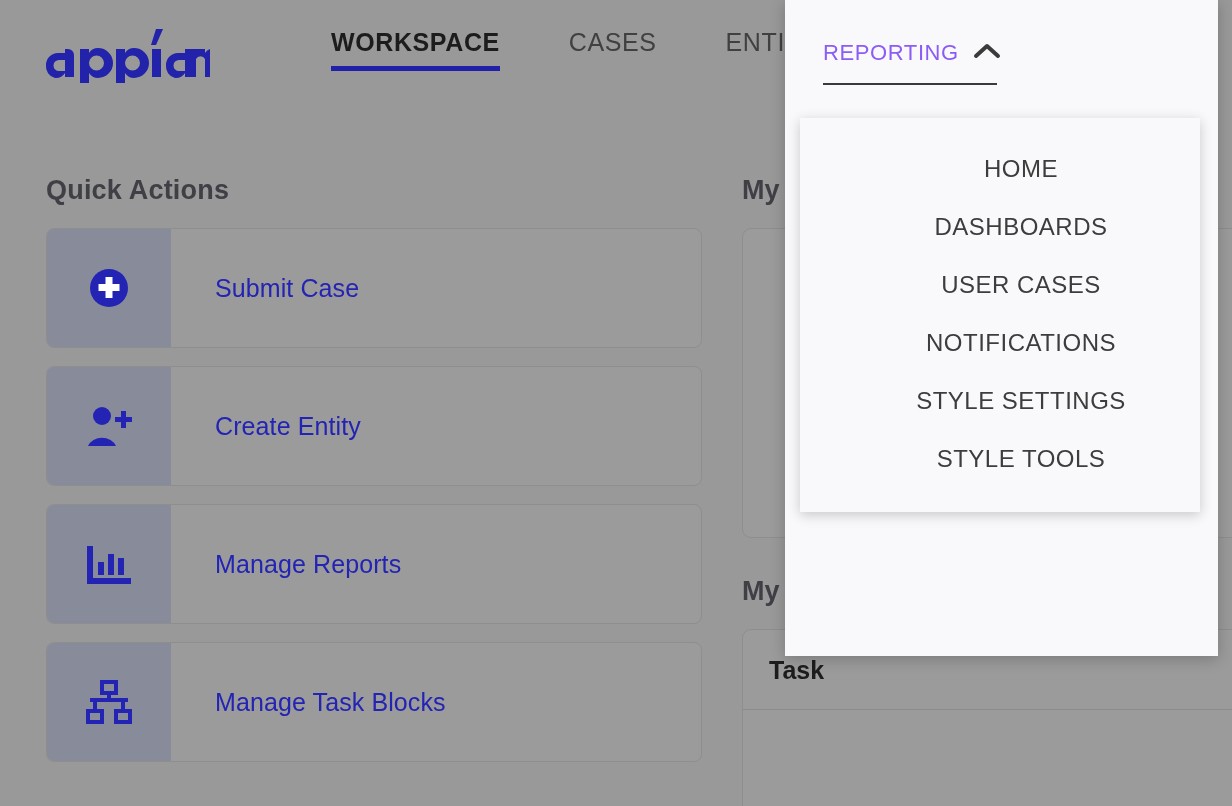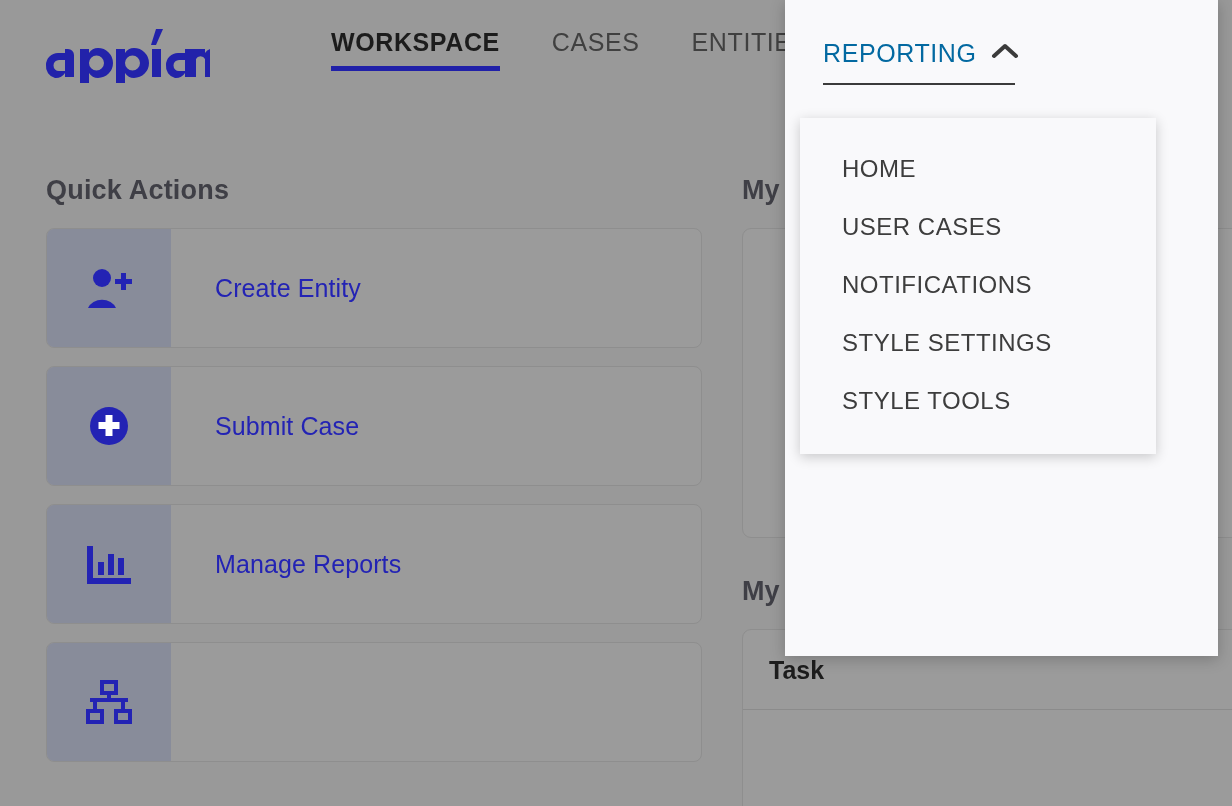--- a/index.html
+++ b/index.html
@@ -34,21 +34,21 @@
     margin-left: 44px;
     width: 166px;
     height: 56px;
     display: block;
   }
 
   #navtabs {
     display: flex;
     align-items: flex-start;
     margin-left: 95px;
-    gap: 0;
+    gap: 17px;
     height: 56px;
   }
 
   .navtab {
     position: relative;
     font-size: 25px;
     letter-spacing: 0.6px;
     color: #404040;
     padding: 0 26px 14px 26px;
     white-space: nowrap;
@@ -176,43 +176,44 @@
   #dropdown-trigger {
     position: relative;
     margin: 38px 0 0 38px;
     display: inline-flex;
     align-items: center;
     gap: 14px;
     padding-bottom: 17px;
     cursor: pointer;
   }
   #dropdown-trigger .dd-label {
-    font-size: 25px;
+    font-size: 22px;
     letter-spacing: 0.6px;
-    color: #0369a1;
+    color: #8b5cf6;
     line-height: 30px;
   }
   #dropdown-trigger::after {
     content: "";
     position: absolute;
     left: 0;
     right: 4px;
     bottom: 0;
     height: 2px;
     background: #3b3b3b;
   }
 
   #dropdown-menu {
     position: absolute;
     left: 15px;
     top: 118px;
-    width: 356px;
+    width: 400px;
     background: #f9f9fb;
     box-shadow: 0 3px 12px rgba(0,0,0,0.20);
     padding: 22px 0 24px 0;
+    text-align: center;
   }
 
   .menu-item {
     font-size: 24px;
     letter-spacing: 0.5px;
     color: #3d3d3d;
     padding: 13px 0 13px 42px;
     line-height: 32px;
     cursor: pointer;
     white-space: nowrap;
@@ -249,42 +250,42 @@
 
     <div id="navtabs">
       <div class="navtab active">WORKSPACE</div>
       <div class="navtab">CASES</div>
       <div class="navtab">ENTITIES</div>
     </div>
   </div>
 
   <div id="left-col">
     <div class="section-title">Quick Actions</div>
+
+    <div class="action-card">
+      <div class="action-icon-pane">
+        <svg width="48" height="48" viewBox="0 0 48 48">
+          <circle cx="24" cy="24" r="19" fill="#2323b4"></circle>
+          <path d="M20.5 13 h7 v7 h7 v7 h-7 v7 h-7 v-7 h-7 v-7 h7 z" fill="#ffffff"></path>
+        </svg>
+      </div>
+      <div class="action-label">Submit Case</div>
+    </div>
 
     <div class="action-card">
       <div class="action-icon-pane">
         <svg width="52" height="48" viewBox="0 0 52 48">
           <g fill="#2323b4">
             <circle cx="19" cy="14" r="9"></circle>
             <path d="M5 44 a15 13 0 0 1 28 0 z"></path>
             <path d="M38 9 h5 v6 h6 v5 h-6 v6 h-5 v-6 h-6 v-5 h6 z"></path>
           </g>
         </svg>
       </div>
       <div class="action-label">Create Entity</div>
-    </div>
-
-    <div class="action-card">
-      <div class="action-icon-pane">
-        <svg width="48" height="48" viewBox="0 0 48 48">
-          <circle cx="24" cy="24" r="19" fill="#2323b4"></circle>
-          <path d="M20.5 13 h7 v7 h7 v7 h-7 v7 h-7 v-7 h-7 v-7 h7 z" fill="#ffffff"></path>
-        </svg>
-      </div>
-      <div class="action-label">Submit Case</div>
     </div>
 
     <div class="action-card">
       <div class="action-icon-pane">
         <svg width="50" height="48" viewBox="0 0 50 48">
           <g fill="#2323b4">
             <rect x="3" y="6" width="6" height="38"></rect>
             <rect x="3" y="38" width="44" height="6"></rect>
             <rect x="14" y="22" width="6" height="13"></rect>
             <rect x="24" y="14" width="6" height="21"></rect>
@@ -301,20 +302,21 @@
           <g fill="none" stroke="#2323b4" stroke-width="4">
             <rect x="18" y="4" width="14" height="11"></rect>
             <rect x="4" y="33" width="14" height="11"></rect>
             <rect x="32" y="33" width="14" height="11"></rect>
             <path d="M25 15 v7"></path>
             <path d="M11 33 v-11 h28 v11"></path>
           </g>
           <rect x="6" y="20" width="38" height="4" fill="#2323b4"></rect>
         </svg>
       </div>
+      <div class="action-label">Manage Task Blocks</div>
     </div>
   </div>
 
   <div id="right-col">
     <div id="my-panel-title-1">My</div>
     <div id="panel-card-1"></div>
 
     <div id="my-panel-title-2">My</div>
     <div id="panel-card-2">
       <div id="task-header">Task</div>
@@ -329,19 +331,20 @@
     <span class="dd-label">REPORTING</span>
     <span>
       <svg width="28" height="18" viewBox="0 0 28 18">
         <path d="M3 14 L14 4 L25 14" fill="none" stroke="#3b3b3b" stroke-width="4" stroke-linecap="round" stroke-linejoin="round"></path>
       </svg>
     </span>
   </div>
 
   <div id="dropdown-menu">
     <div class="menu-item">HOME</div>
+    <div class="menu-item">DASHBOARDS</div>
     <div class="menu-item">USER CASES</div>
     <div class="menu-item">NOTIFICATIONS</div>
     <div class="menu-item">STYLE SETTINGS</div>
     <div class="menu-item">STYLE TOOLS</div>
   </div>
 
 </div>
 
 </body></html>

